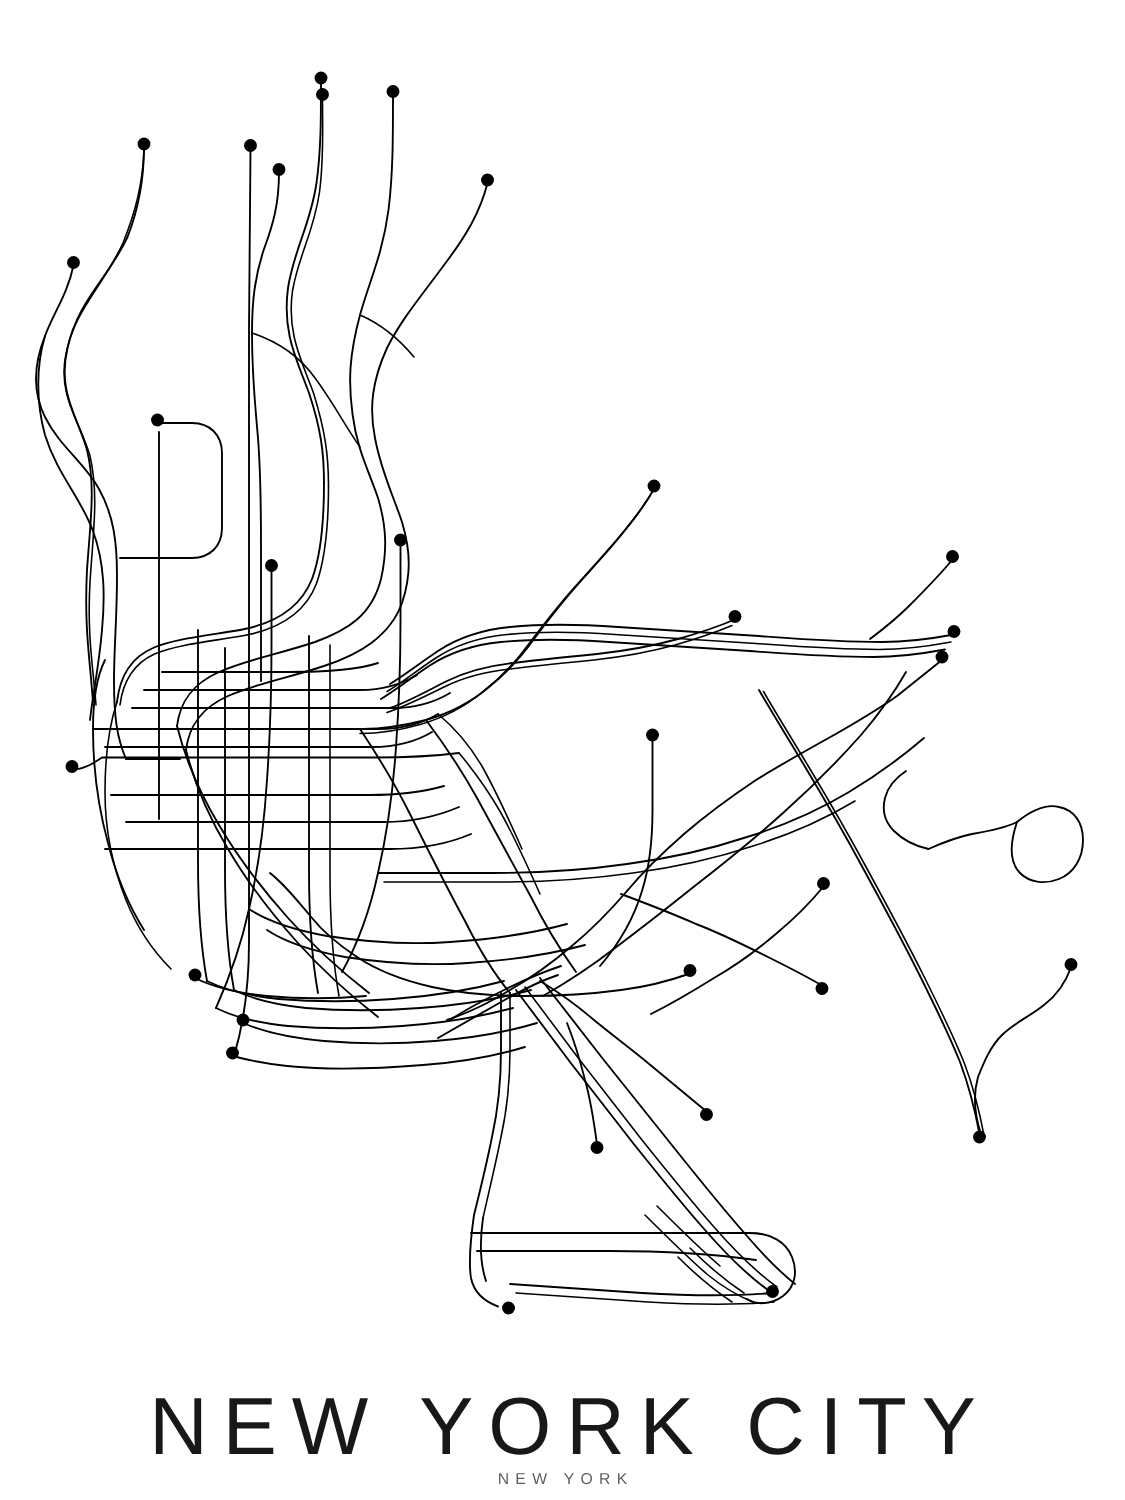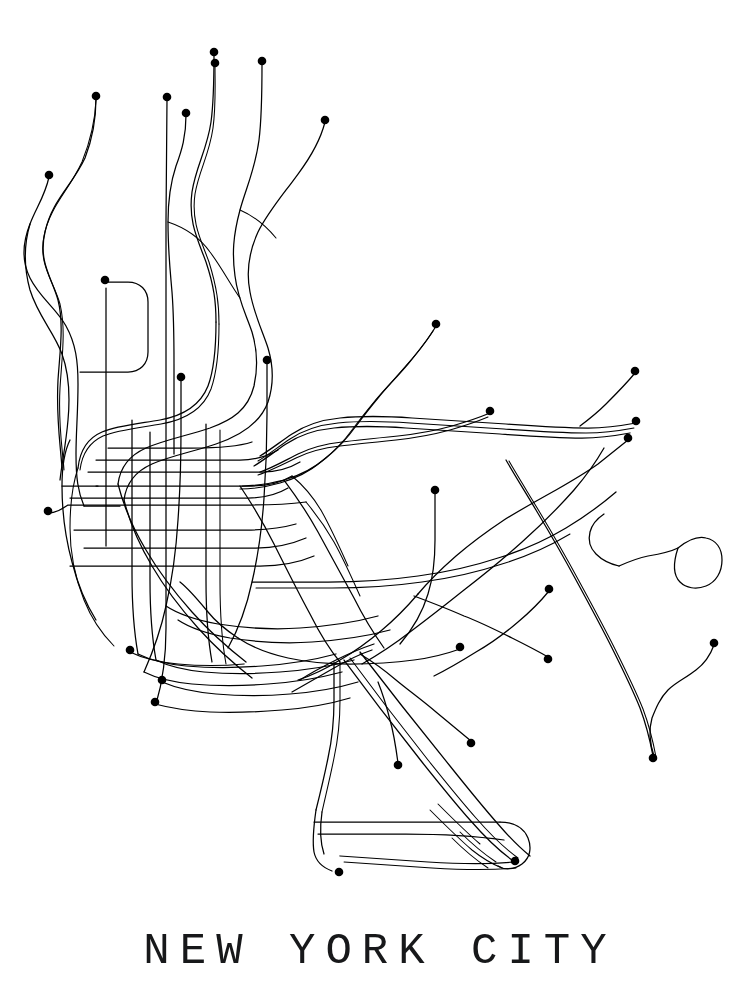--- a/index.html
+++ b/index.html
@@ -33,27 +33,27 @@
     height: 905px;
   }
   .caption {
     position: absolute;
     left: 0;
     right: 0;
     text-align: center;
   }
   #poster-title {
     top: 928px;
-    font-size: 44px;
+    font-size: 54px;
     line-height: 46px;
     font-weight: 300;
     letter-spacing: 10px;
     text-indent: 10px;
     color: #17181a;
-    font-family: Liberation Mono, monospace;
+    font-family: Liberation Sans, sans-serif;
   }
   #poster-subtitle {
     top: 980px;
     font-size: 10.5px;
     line-height: 12px;
     font-weight: 400;
     letter-spacing: 4.2px;
     text-indent: 4.2px;
     color: #5d6063;
     font-family: "Liberation Sans", sans-serif;
@@ -267,14 +267,15 @@
         <circle class="term" cx="398" cy="765" r="4.3"></circle>
         <circle class="term" cx="339" cy="872" r="4.3"></circle>
         <circle class="term" cx="515" cy="861" r="4.3"></circle>
       </g>
 
     </svg>
   </div>
 
   <div class="caption" id="poster-title">NEW YORK CITY</div>
 
+  <div class="caption" id="poster-subtitle">NEW YORK</div>
 
 </div>
 
 </body></html>

